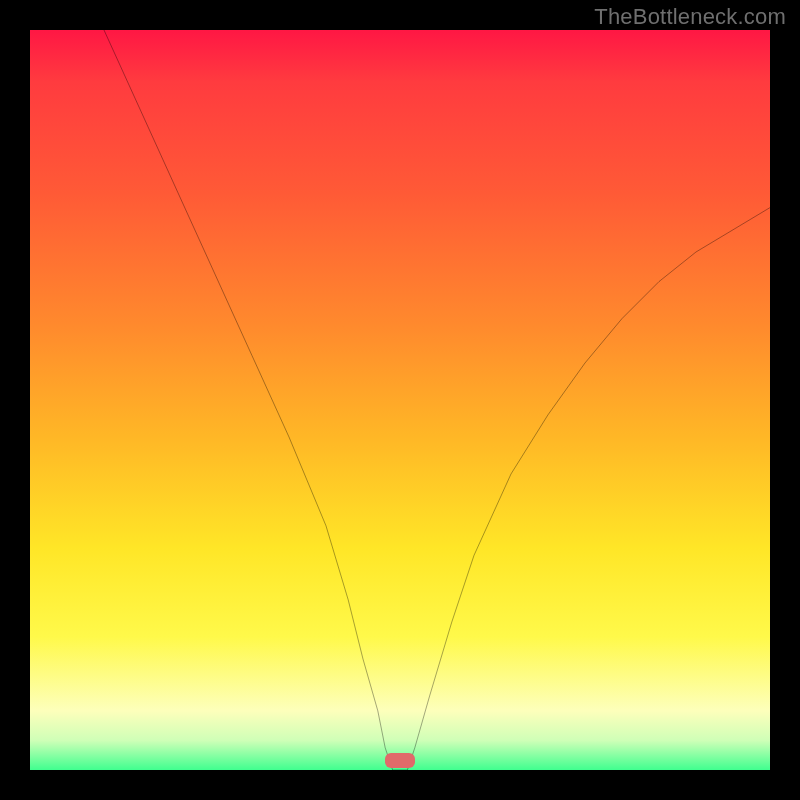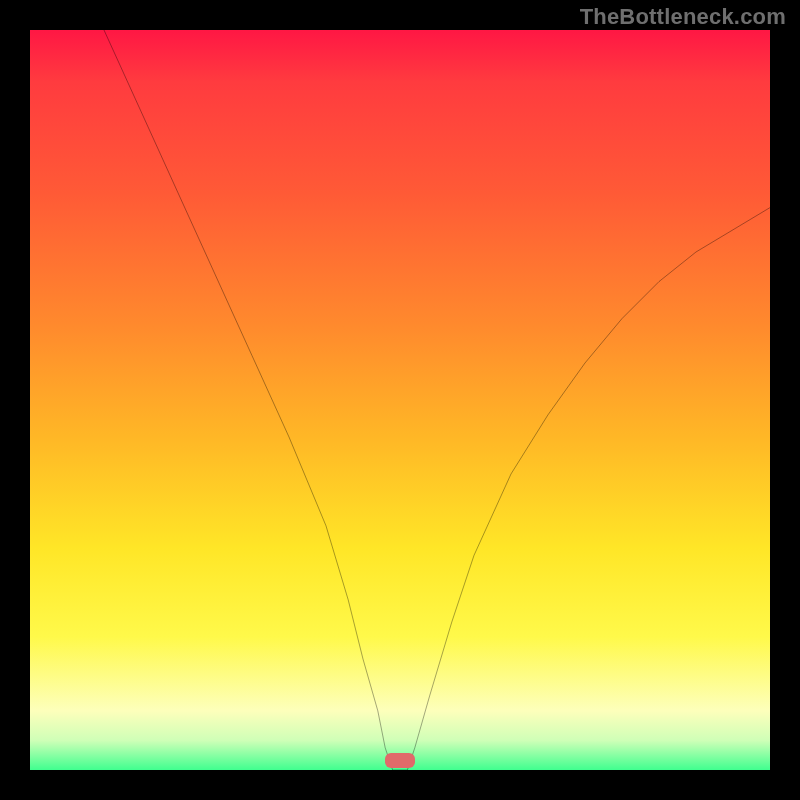--- a/index.html
+++ b/index.html
@@ -51,21 +51,21 @@
     position: absolute;
     background: #e06a6a;
     border-radius: 6px;
   }
   .watermark {
     position: absolute;
     top: 4px;
     right: 14px;
     color: #6f6f6f;
     font-size: 22px;
-    font-weight: 700;
+    font-weight: 400;
     letter-spacing: 0.2px;
   }
 </style>
 </head>
 <body>
 
 <div class="frame">
 
   <div class="plot-area">
 

